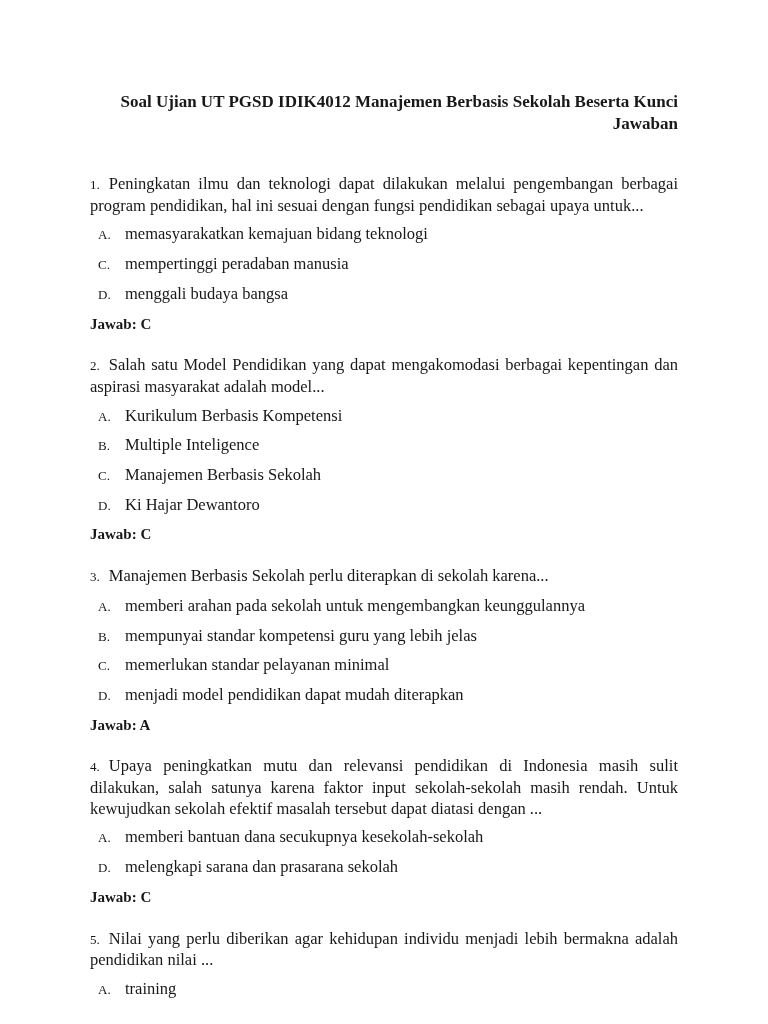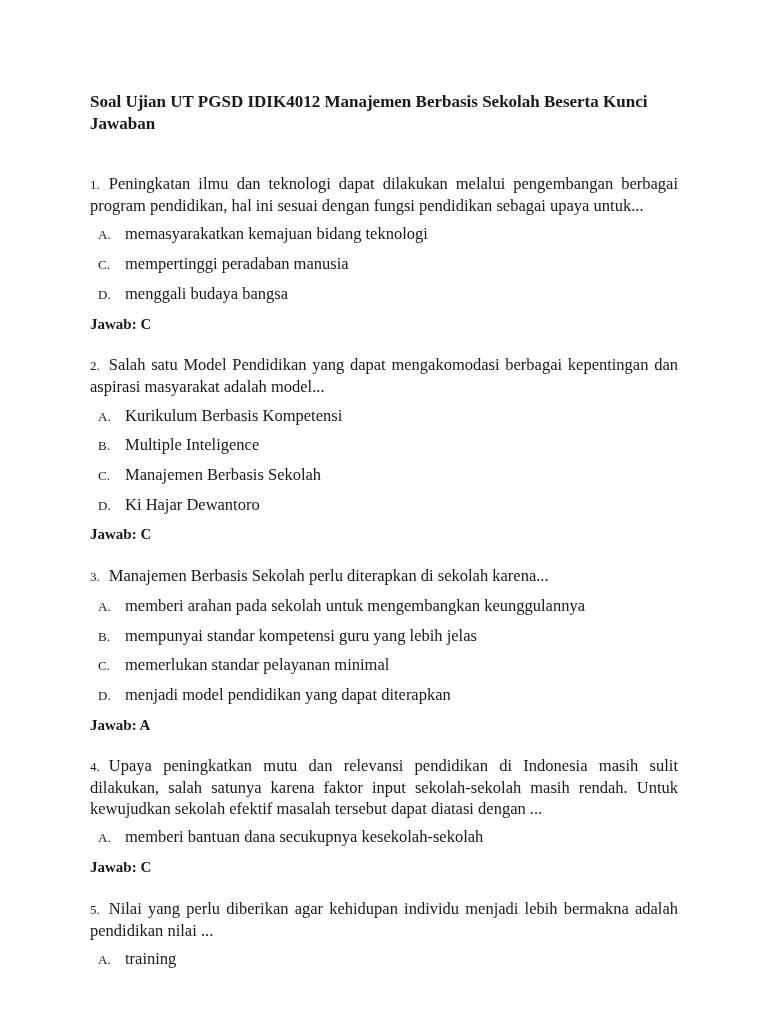--- a/index.html
+++ b/index.html
@@ -19,21 +19,21 @@
     width: 768px;
     height: 1024px;
     padding: 91px 90px 0 90px;
     background: #ffffff;
   }
   .doc-title {
     margin: 0 0 40px 0;
     font-size: 17px;
     font-weight: bold;
     line-height: 21.5px;
-    text-align: left;
+    text-align: right;
   }
   .question-block {
     margin: 0 0 21px 0;
     font-size: 16.5px;
     line-height: 20.7px;
   }
   .question-text {
     margin: 0;
     text-align: justify;
   }
@@ -92,32 +92,33 @@
 
   <div class="question-block">
     <p class="question-text"><span class="q-num">3.</span><span>Manajemen Berbasis Sekolah perlu diterapkan di sekolah karena...</span></p>
 
   <p class="option-line"><span class="opt-letter">A.</span><span>memberi arahan pada sekolah untuk mengembangkan keunggulannya</span></p>
 
   <p class="option-line"><span class="opt-letter">B.</span><span>mempunyai standar kompetensi guru yang lebih jelas</span></p>
 
   <p class="option-line"><span class="opt-letter">C.</span><span>memerlukan standar pelayanan minimal</span></p>
 
-  <p class="option-line"><span class="opt-letter">D.</span><span>menjadi model pendidikan yang dapat diterapkan</span></p>
+  <p class="option-line"><span class="opt-letter">D.</span><span>menjadi model pendidikan dapat mudah diterapkan</span></p>
 
   <p class="answer-line">Jawab: A</p>
 </div>
 
   <div class="question-block">
     <p class="question-text"><span class="q-num">4.</span><span>Upaya peningkatkan mutu dan relevansi pendidikan di Indonesia masih sulit dilakukan, salah satunya karena faktor input sekolah-sekolah masih rendah. Untuk kewujudkan sekolah efektif masalah tersebut dapat diatasi dengan ...</span></p>
 
   <p class="option-line"><span class="opt-letter">A.</span><span>memberi bantuan dana secukupnya kesekolah-sekolah</span></p>
 
 
 
+  <p class="option-line"><span class="opt-letter">D.</span><span>melengkapi sarana dan prasarana sekolah</span></p>
 
   <p class="answer-line">Jawab: C</p>
 </div>
 
   <div class="question-block">
     <p class="question-text"><span class="q-num">5.</span><span>Nilai yang perlu diberikan agar kehidupan individu menjadi lebih bermakna adalah pendidikan nilai ...</span></p>
 
   <p class="option-line"><span class="opt-letter">A.</span><span>training</span></p>
 </div>
 </div>

